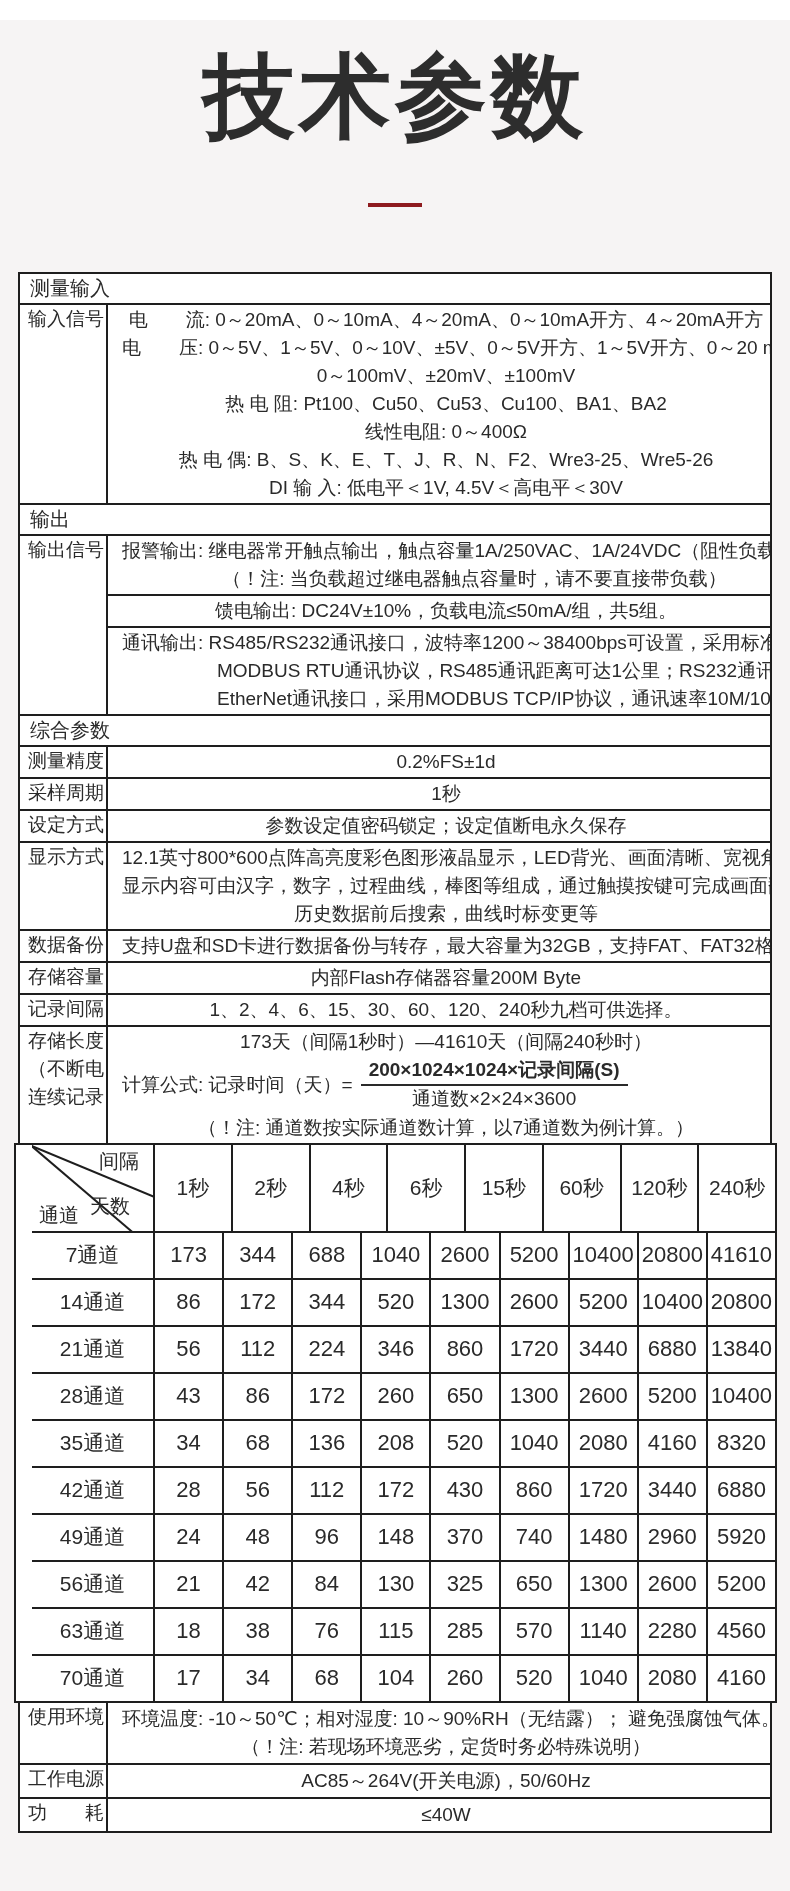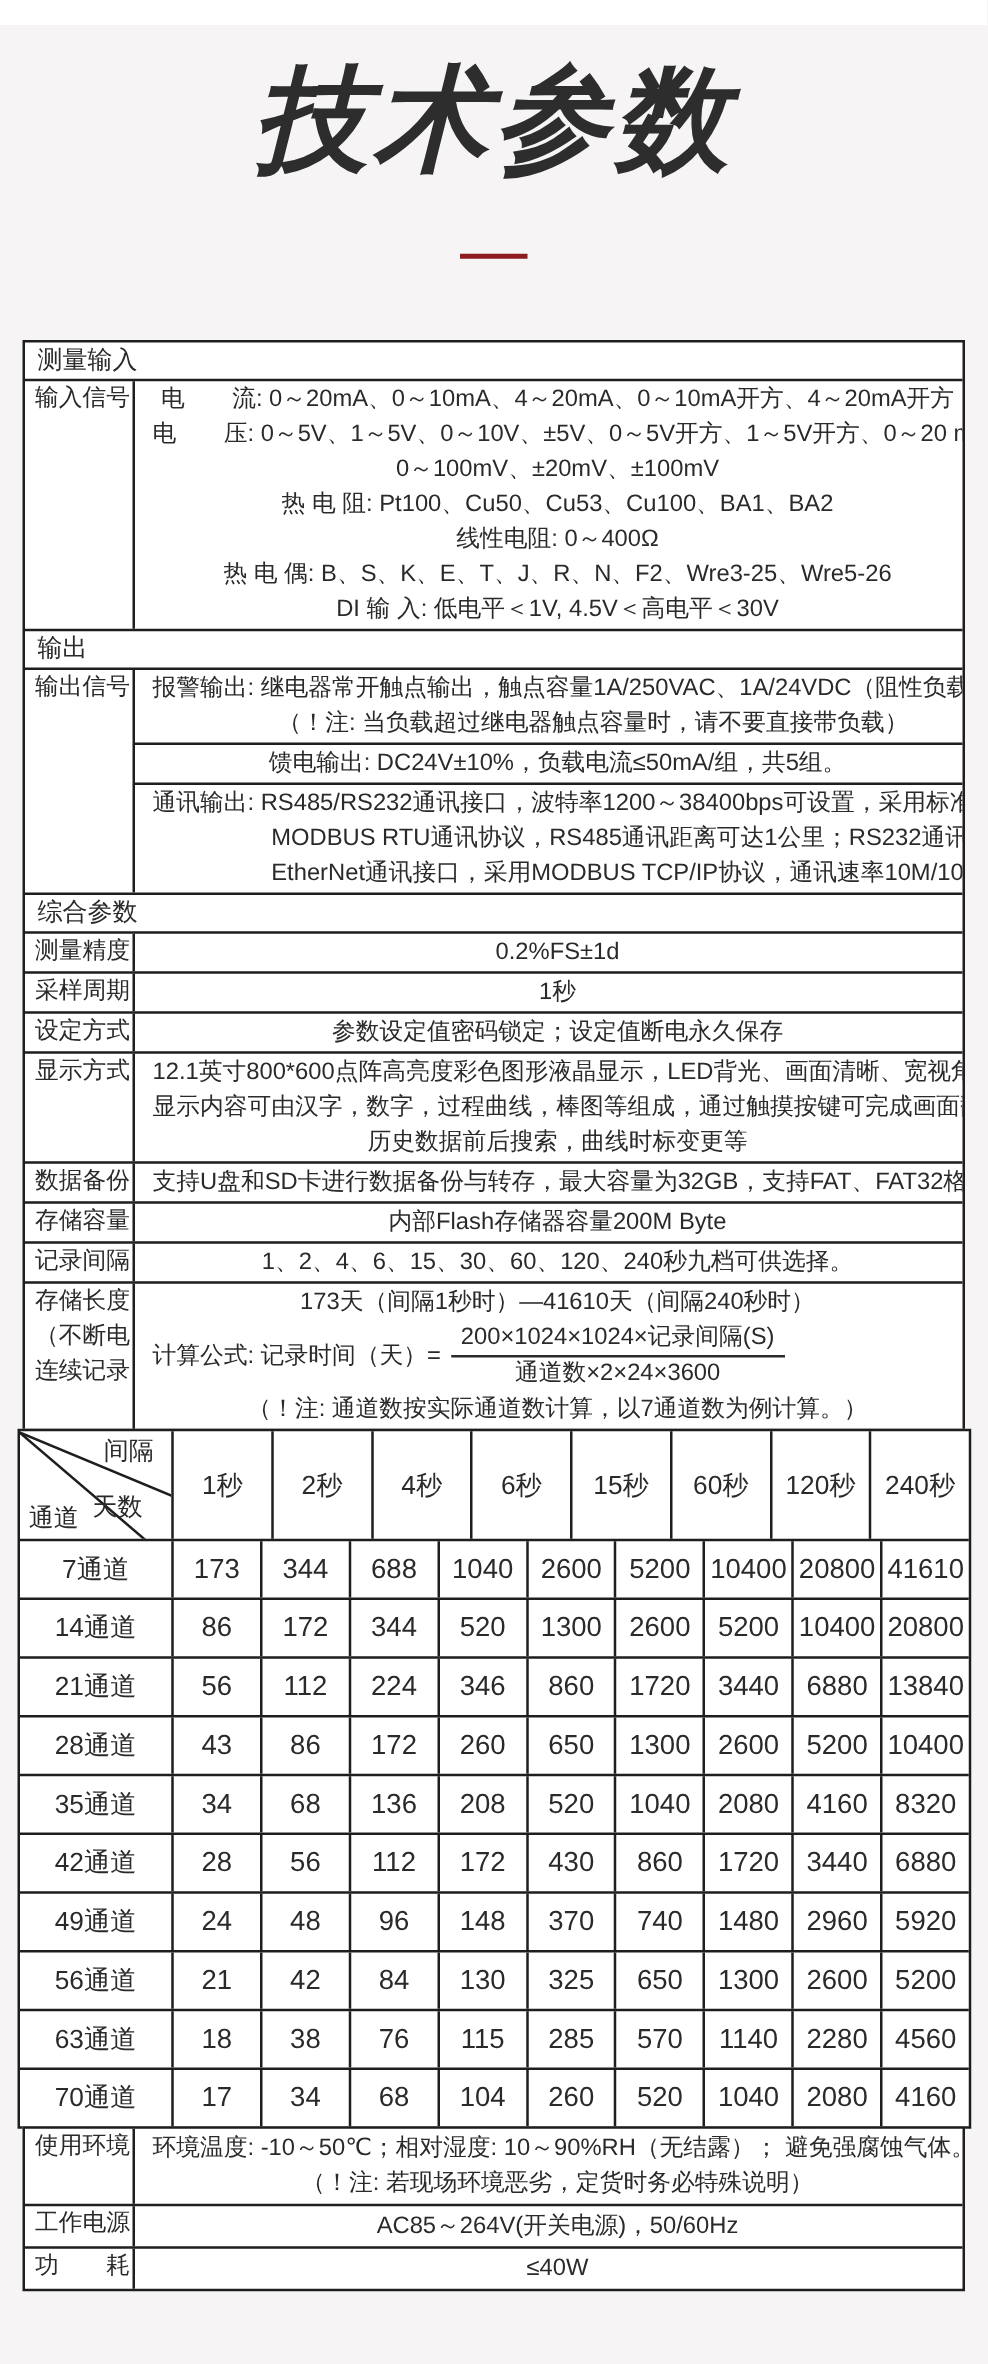--- a/index.html
+++ b/index.html
@@ -13,21 +13,20 @@
   }
   .top-strip{height:20px;background:#ffffff;}
   .title{
     margin:28px 0 0 0;
     text-align:center;
     font-size:92px;
     line-height:1.05;
     font-weight:900;
     letter-spacing:4px;
     color:#2d2d2d;
-    font-style:italic;
   }
   .underline{
     width:54px;height:4px;
     background:#8e1b1f;
     margin:58px auto 0 auto;
   }
 
   
   .spec{
     margin-left:18px;
@@ -73,32 +72,33 @@
   }
   .fraction{
     display:inline-flex;flex-direction:column;align-items:center;
     font-size:19px;
   }
   .fraction .numer{
     line-height:26px;
     border-bottom:2px solid #2a2a2a;
     padding:0 8px 1px 8px;
     white-space:nowrap;
+    font-weight:bold;
   }
   .fraction .denom{line-height:26px;white-space:nowrap;}
 
   
   .ch-table{
     margin-left:14px;
     margin-top:-2px;
     width:759px;
     border:2px solid #1e1e1e;
     background:#ffffff;
   }
-  .ch-row{display:flex;}
+  .ch-row{display:flex;margin-left:16px;}
   .ch-row + .ch-row{border-top:2px solid #1e1e1e;}
   .ch-cell{
     flex:1;min-width:0;
     display:flex;align-items:center;justify-content:center;
     border-left:2px solid #1e1e1e;
     font-size:22px;
     white-space:nowrap;overflow:hidden;
   }
   .ch-label{
     flex:0 0 121px;

